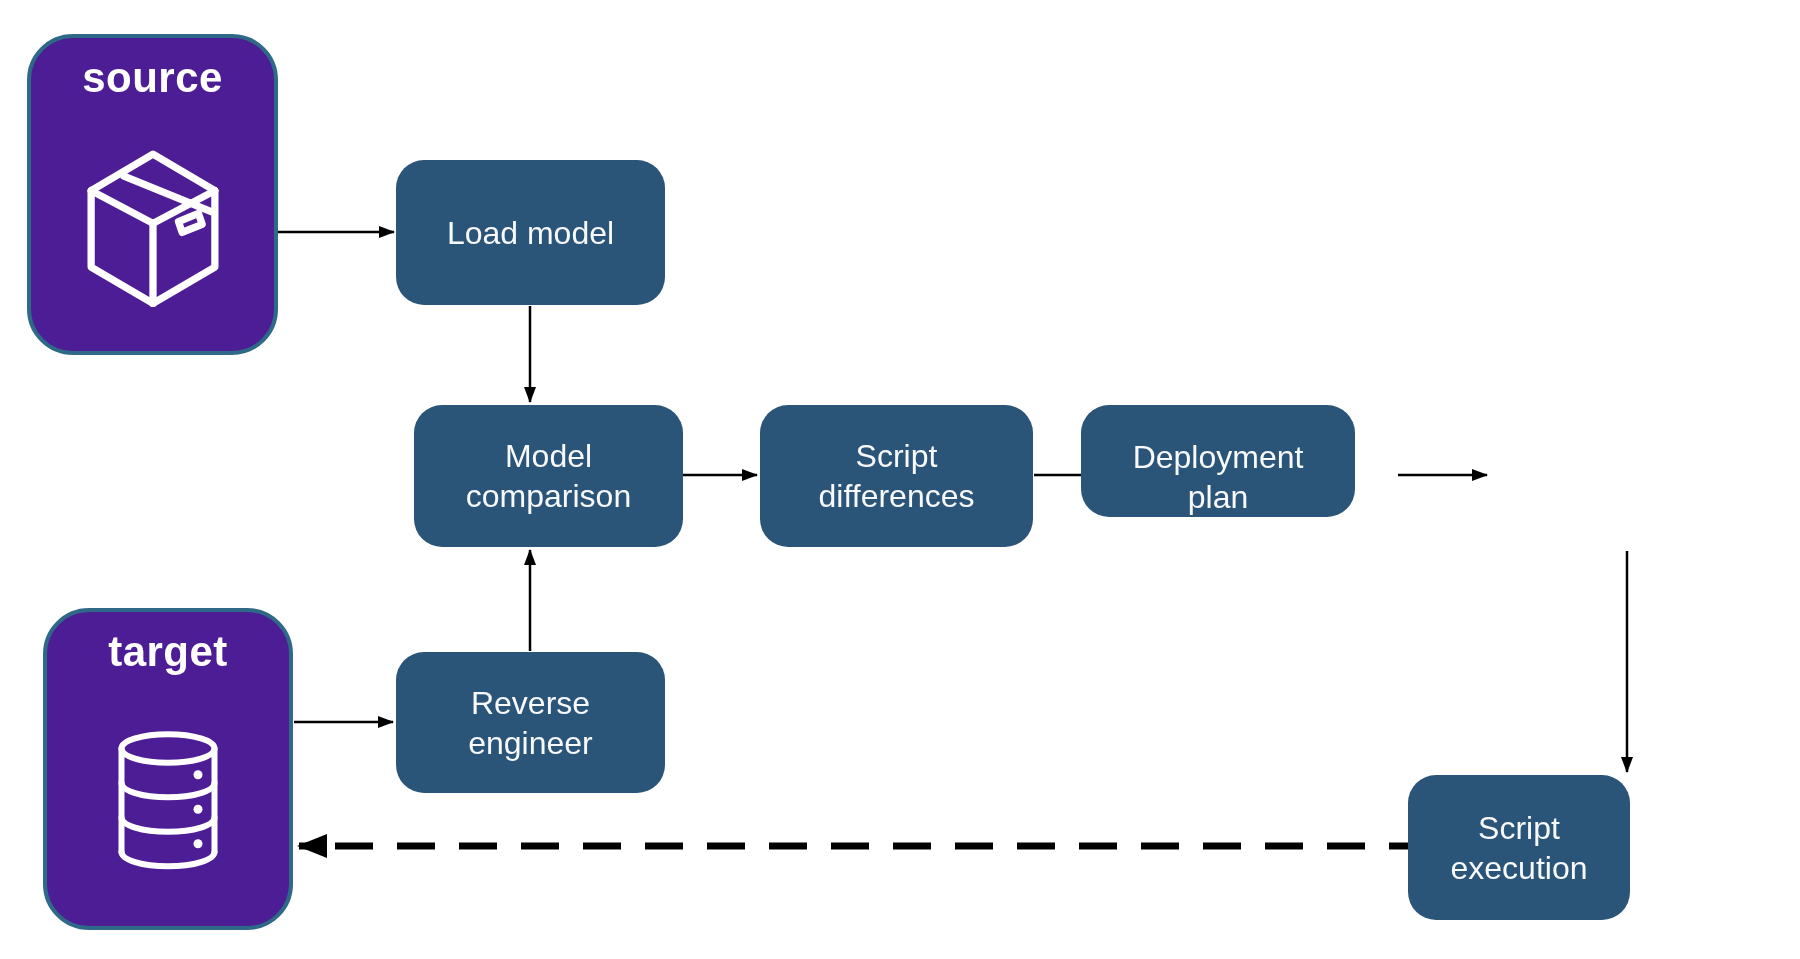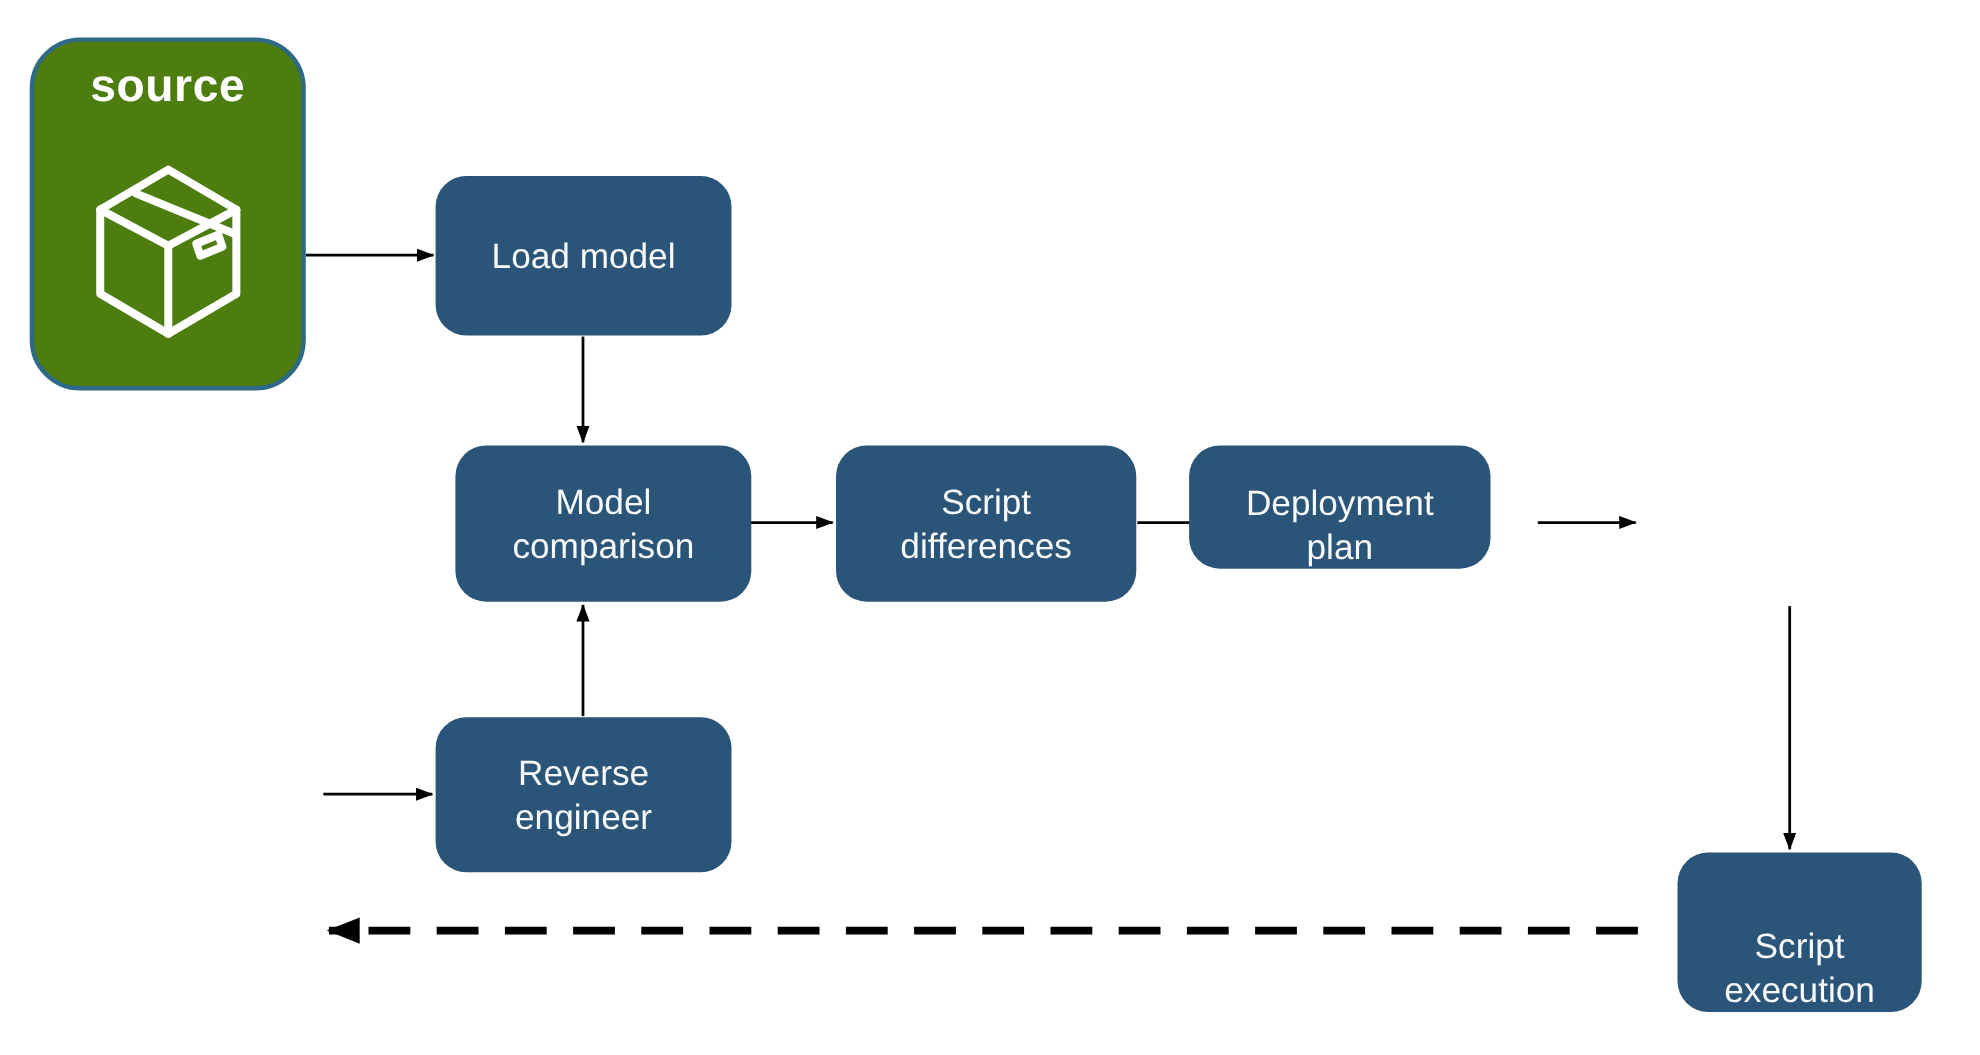--- a/index.html
+++ b/index.html
@@ -29,21 +29,21 @@
     justify-content: center;
     color: #f7f9fa;
     font-size: 32px;
     line-height: 1.25;
     text-align: center;
   }
   .node .label { max-width: 215px; }
 
   .endpoint {
     position: absolute;
-    background: #4d7c0f;
+    background: #4c1d95;
     border: 4px solid #2e6a88;
     border-radius: 46px;
     box-sizing: border-box;
     display: flex;
     flex-direction: column;
     align-items: center;
     color: #ffffff;
   }
   .endpoint .ep-label {
     font-size: 42px;
@@ -53,21 +53,21 @@
   }
   .endpoint .ep-icon { flex: 1; display: flex; align-items: center; justify-content: center; }
 
   
   #node-load-model        { left: 396px; top: 160px; width: 269px; height: 145px; }
   #node-model-comparison  { left: 396px; top: 405px; width: 269px; height: 142px; margin-left: 18px; }
   #node-model-differences { left: 760px; top: 405px; width: 273px; height: 142px; }
   #node-deployment-plan   { left: 1081px; top: 405px; width: 274px; height: 112px; align-items: flex-end; }
   #node-script-generation { left: 1490px; top: 403px; width: 273px; height: 147px; }
   #node-reverse-engineer  { left: 396px; top: 652px; width: 269px; height: 141px; }
-  #node-script-execution  { left: 1525px; top: 775px; width: 222px; height: 145px; align-items: flex-end; }
+  #node-script-execution  { left: 1408px; top: 775px; width: 222px; height: 145px; }
   #endpoint-source        { left: 27px;  top: 34px;  width: 251px; height: 321px; }
   #endpoint-target        { left: 43px;  top: 608px; width: 250px; height: 322px; }
 
   .icon-svg { stroke: #ffffff; fill: none; stroke-width: 4; stroke-linejoin: round; stroke-linecap: round; }
   .icon-svg .dot { fill: #ffffff; stroke: none; }
 </style>
 </head>
 <body>
 
 <div id="canvas">
@@ -98,20 +98,36 @@
       <svg class="icon-svg" width="182" height="208" viewBox="0 0 100 100">
         <polygon points="50,10 84,30 84,72 50,92 16,72 16,30"></polygon>
         <polyline points="16,30 50,48 84,30"></polyline>
         <line x1="50" y1="48" x2="50" y2="92"></line>
         <line x1="34" y1="22" x2="83" y2="42"></line>
         <polygon points="64,47 75,42.5 77,48.5 66,53"></polygon>
       </svg>
     </div>
   </div>
 
+  <div class="endpoint" id="endpoint-target">
+    <div class="ep-label">target</div>
+    <div class="ep-icon">
+      <svg class="icon-svg" width="150" height="208" viewBox="0 0 100 100">
+        <ellipse cx="50" cy="15" rx="31" ry="9.5"></ellipse>
+        <line x1="19" y1="15" x2="19" y2="84"></line>
+        <line x1="81" y1="15" x2="81" y2="84"></line>
+        <path d="M19,84 A31,9.5 0 0 0 81,84"></path>
+        <path d="M19,38 A31,9.5 0 0 0 81,38"></path>
+        <path d="M19,61 A31,9.5 0 0 0 81,61"></path>
+        <circle class="dot" cx="70" cy="32.5" r="3"></circle>
+        <circle class="dot" cx="70" cy="55.5" r="3"></circle>
+        <circle class="dot" cx="70" cy="78.5" r="3"></circle>
+      </svg>
+    </div>
+  </div>
 
   <div class="node" id="node-load-model">
     <span class="label">Load model</span>
   </div>
   <div class="node" id="node-model-comparison">
     <span class="label">Model comparison</span>
   </div>
   <div class="node" id="node-model-differences">
     <span class="label">Script differences</span>
   </div>

